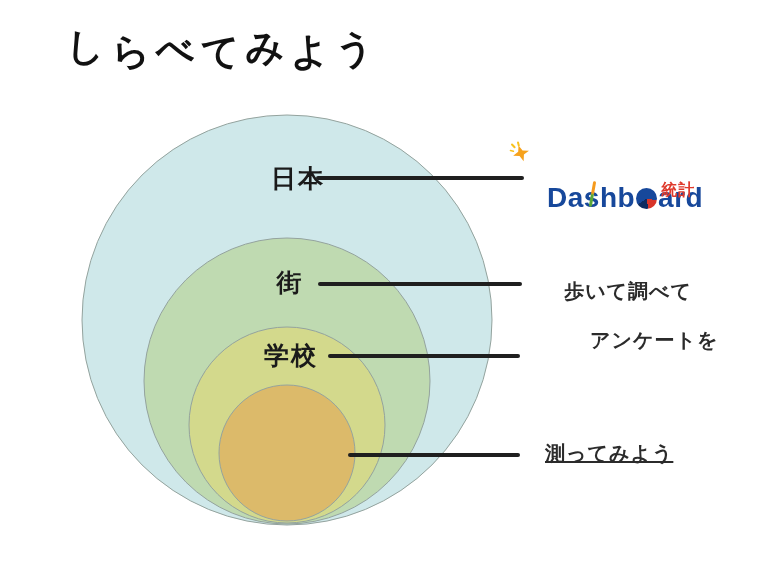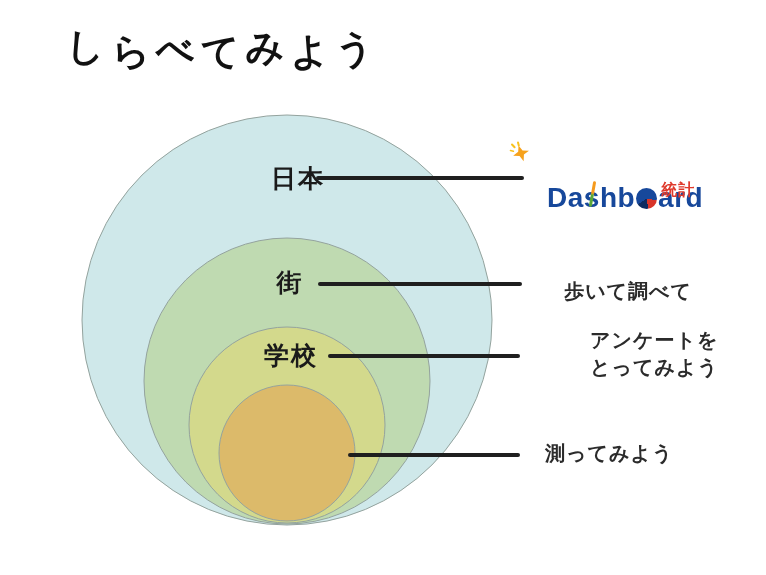--- a/index.html
+++ b/index.html
@@ -109,20 +109,19 @@
     <span class="badge">統計</span>
     <span>Da</span><span class="s-wrap"><span>s</span><span class="s-bar"></span></span><span>hb</span><span class="pie"></span><span>ard</span>
   </div>
 
   <div class="note center" style="left:520px; top:254px; width:172px;">
     <div>歩いて調べて</div>
   </div>
 
   <div class="note" style="left:546px; top:327px;margin-left:44px;">
     <div>アンケートを</div>
-    <div>とってみよう</div>
   </div>
 
-  <div class="note" style="left:545px; top:440px;">
+  <div class="note" style="left:545px; top:440px;text-decoration:underline;">
     <div>測ってみよう</div>
   </div>
 
 </div>
 
 </body></html>

